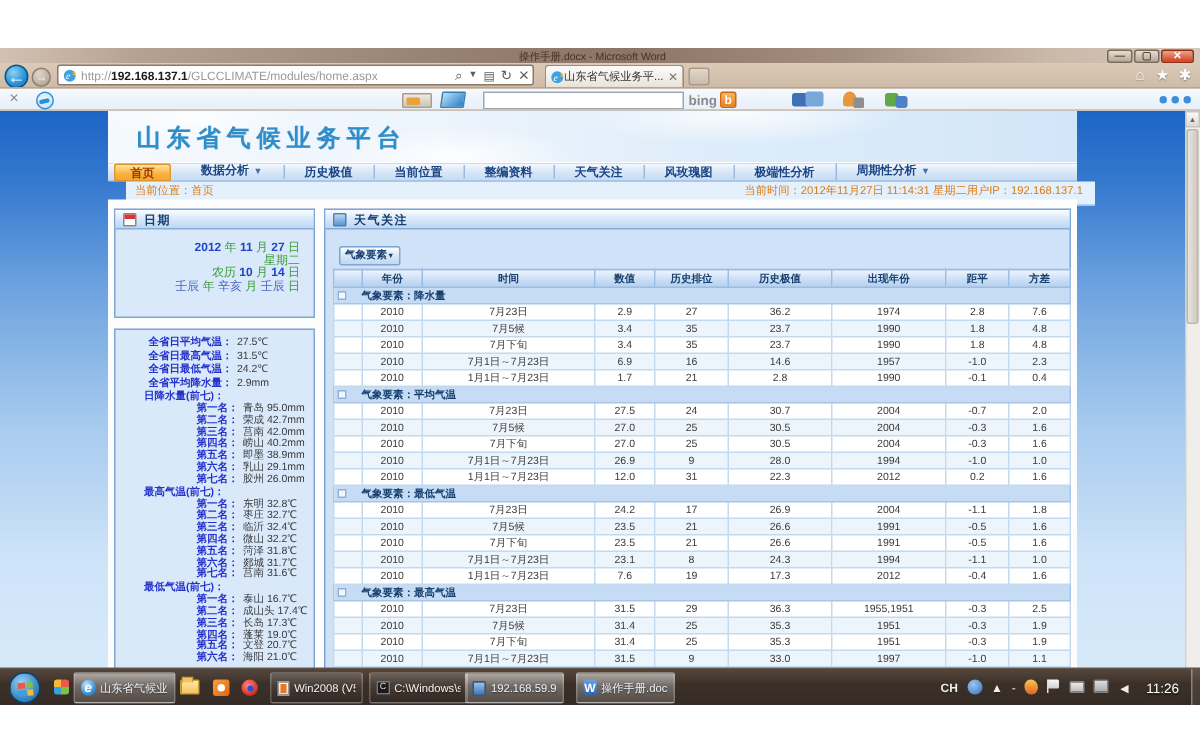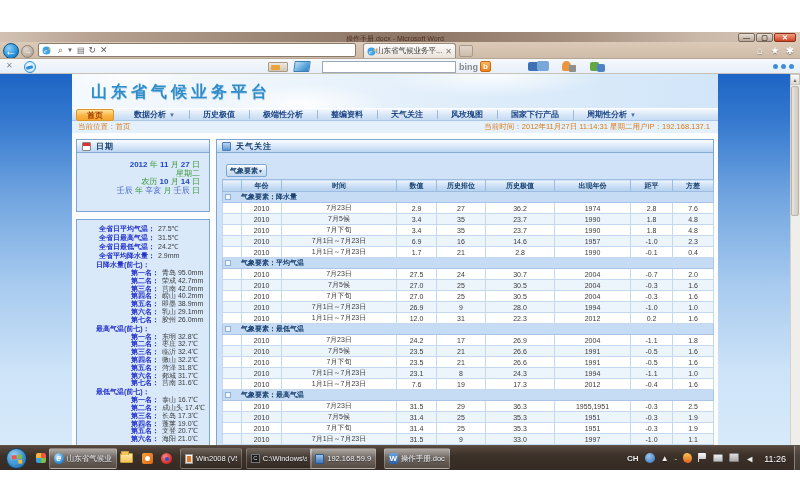--- a/index.html
+++ b/index.html
@@ -107,21 +107,21 @@
   .nav-item { position:relative; font-size:8px; line-height:11px; color:#1c4586; font-weight:bold; padding:0 14px;
     white-space:nowrap; }
   .nav-item:not(:first-child):before { content:""; position:absolute; left:0; top:1px; bottom:1px; width:1px; background:#9db9dd; }
   .nav-item .arr { font-size:6px; color:#4a6ea8; margin-left:3px; }
   .nav-item.active { background:linear-gradient(#fde49a,#f9b13e 60%,#f6a630); border:1px solid #dd9428; border-radius:2px;
     color:#a33c00; margin-left:4px; margin-right:6px; padding:0 10px; height:12px; }
   .nav-item.active:before { display:none; }
   .nav-item.active + .nav-item:before { display:none; }
 
   
-  .crumb { position:absolute; top:47px; left:0; width:646px; height:16px; background:#e4f1fc;
+  .crumb { position:absolute; top:47px; left:12px; width:646px; height:16px; background:#e4f1fc;
     border-bottom:1px solid #b9d2ec; font-size:7.5px; line-height:11px; color:#d97b16; }
   .crumb-left { position:absolute; left:6px; top:0; }
   .crumb-right { position:absolute; right:8px; top:0; }
   .crumb-right span { }
 
   
   .page-body { position:absolute; top:59px; left:0; width:646px; height:337px; background:#fdfdfe; }
 
   .panel { position:absolute; border:1px solid #7ea6d4; background:#d9e9fa; }
   .p-hd { height:13px; background:linear-gradient(#fbfdff,#dceafa 45%,#bdd6f1); border-bottom:1px solid #86add6;
@@ -251,20 +251,21 @@
   <div class="chrome">
     <div class="nav-row">
       <div class="btn-back">←</div>
       <div class="btn-fwd">→</div>
       <div class="addr">
         <svg class="fav" viewBox="0 0 10 10">
             <circle cx="5" cy="5" r="4.4" fill="#3da2e8"></circle>
             <path d="M1.5 6.2 Q5 4 9.3 4.6 Q9 2.8 6.8 2.6 Q9.8 1 9.4 3.4" fill="#f4c23c"></path>
             <text x="2.2" y="7.6" font-size="7" fill="#fff" font-style="italic" font-family="serif">e</text>
           </svg>
+        <div class="url"><span>http://</span><b>192.168.137.1</b><span>/GLCCLIMATE/modules/home.aspx</span></div>
         <div class="addr-icons">
           <span>⌕</span>
           <span style="font-size:6px">▼</span>
           <span style="font-size:8px">▤</span>
           <span>↻</span>
           <span>✕</span>
         </div>
       </div>
       <div class="tab">
         <svg class="fav" width="9" height="9" viewBox="0 0 10 10">
@@ -303,25 +304,25 @@
 
   <div class="viewport">
     <div class="content">
       <div class="banner">
         <div class="banner-title">山东省气候业务平台</div>
       </div>
       <div class="mainnav" id="mainnav">
           <div class="nav-item active">首页</div>
           <div class="nav-item">数据分析<span class="arr">▼</span></div>
           <div class="nav-item">历史极值</div>
-          <div class="nav-item">极端性分析</div>
+          <div class="nav-item">当前位置</div>
           <div class="nav-item">整编资料</div>
           <div class="nav-item">天气关注</div>
           <div class="nav-item">风玫瑰图</div>
-          <div class="nav-item">国家下行产品</div>
+          <div class="nav-item">极端性分析</div>
           <div class="nav-item">周期性分析<span class="arr">▼</span></div>
         </div>
       <div class="crumb">
         <div class="crumb-left">当前位置：首页</div>
         <div class="crumb-right"><span>当前时间：2012年11月27日 11:14:31 星期二</span><span>用户IP：192.168.137.1</span></div>
       </div>
       <div class="page-body">
         <div class="panel date">
           <div class="p-hd">
               <span class="icon-cal"></span>

